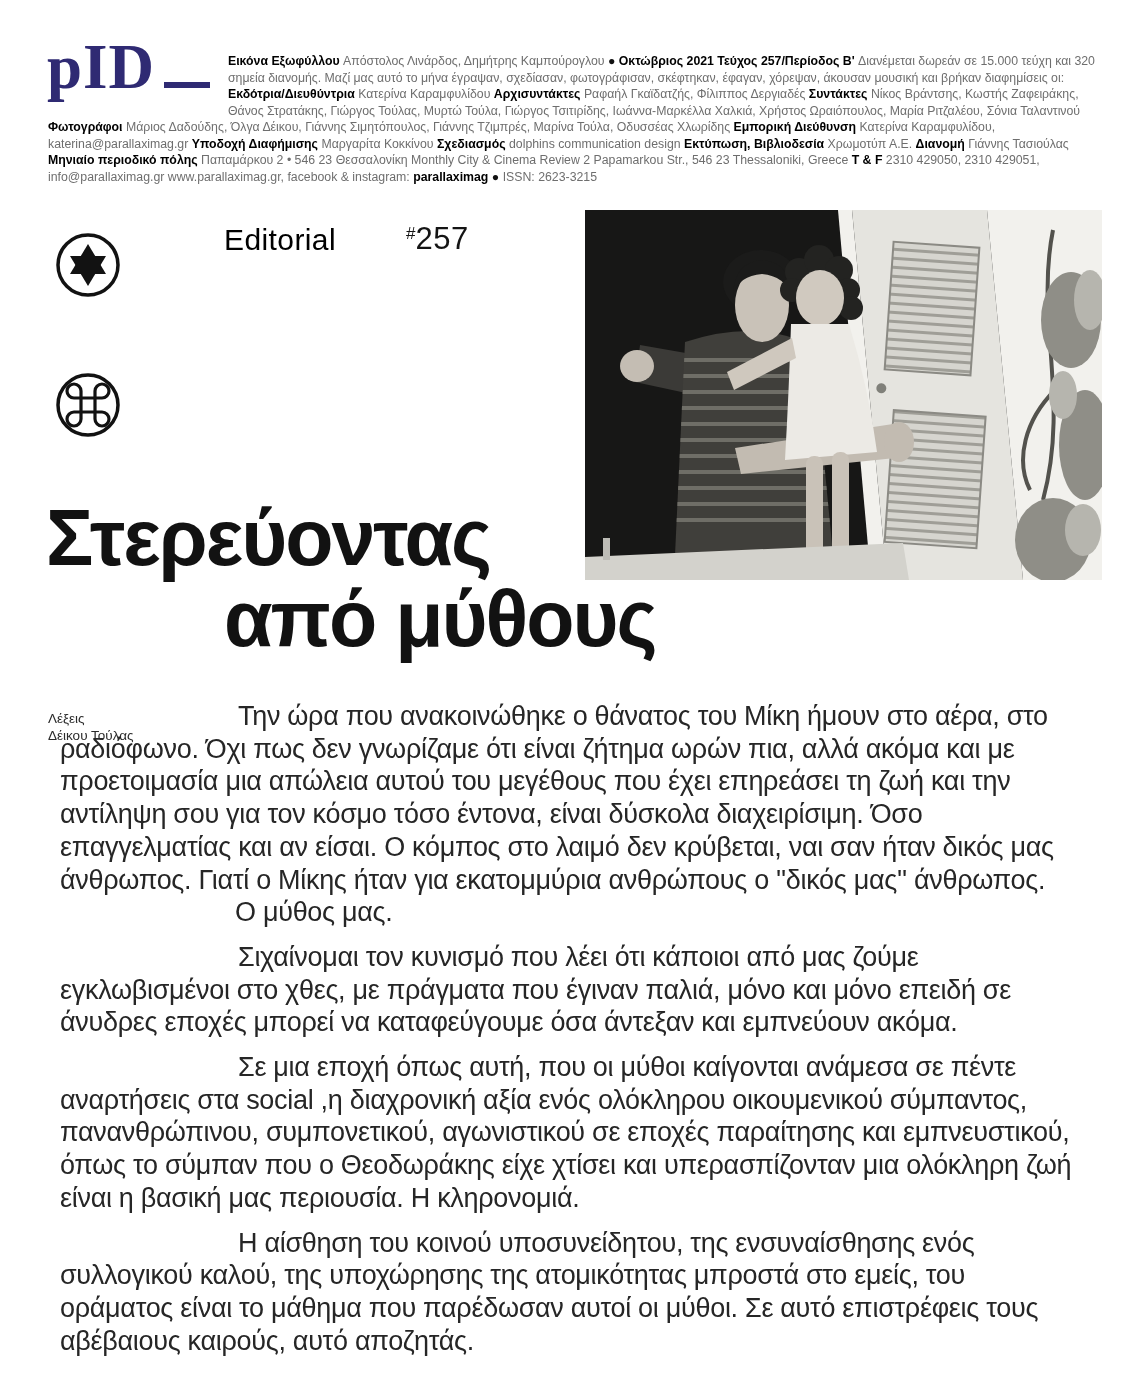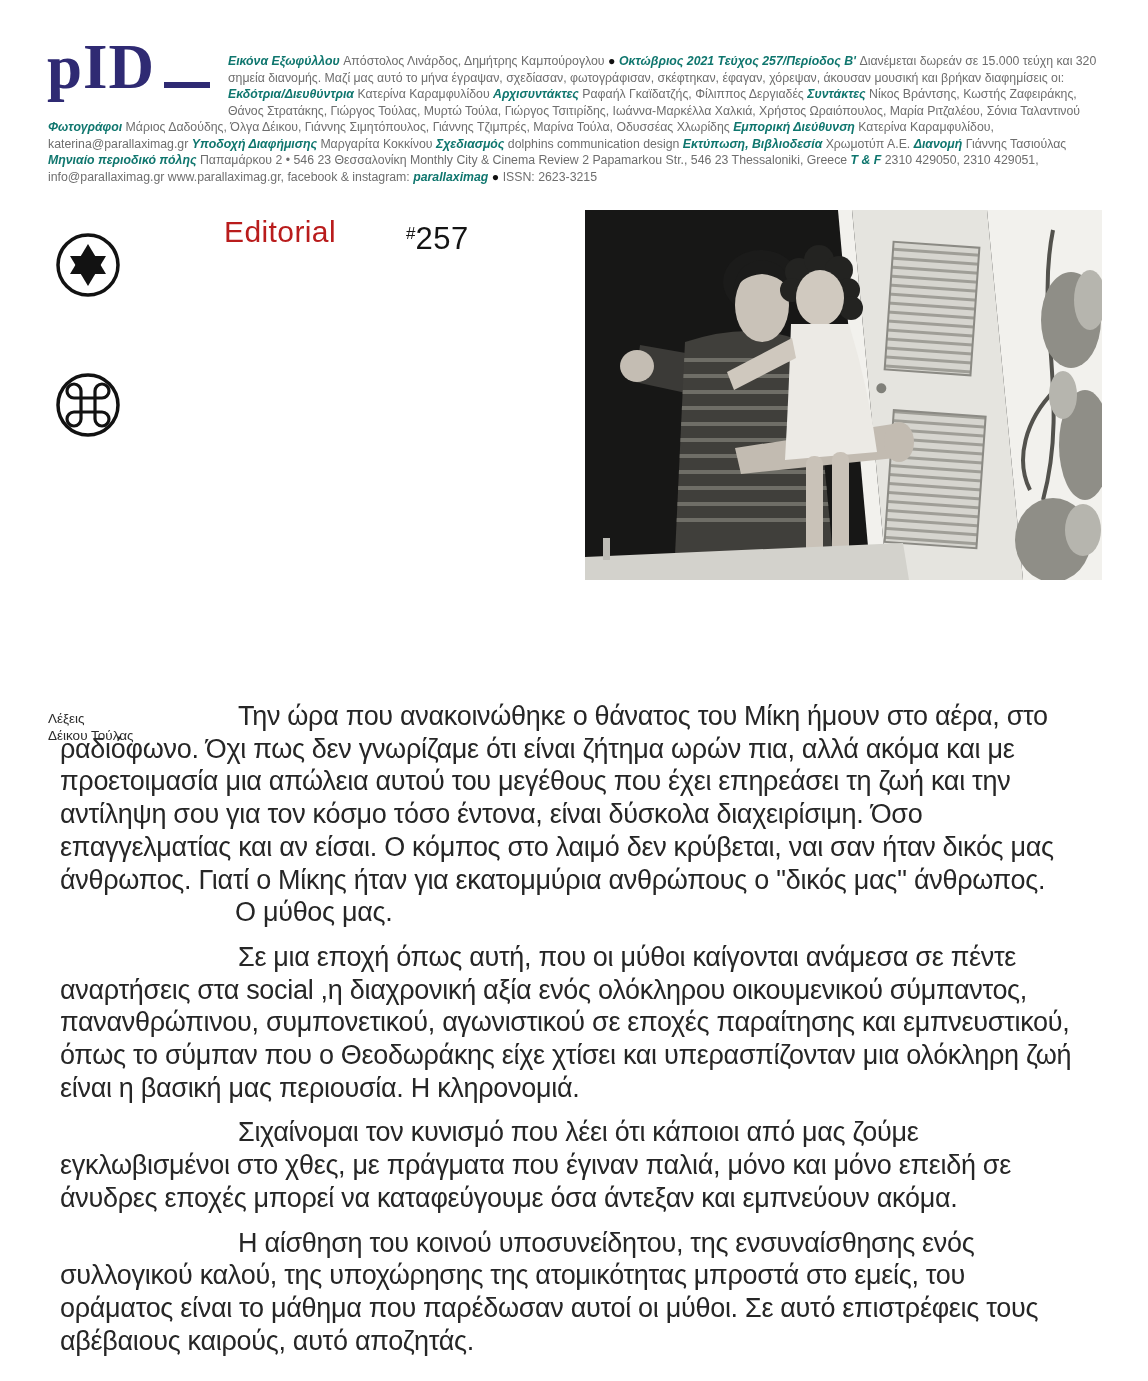--- a/index.html
+++ b/index.html
@@ -8,30 +8,30 @@
 
   
   .logo{position:absolute;left:47px;top:36px;font-family:"Liberation Serif",serif;
         font-weight:600;font-size:63px;line-height:1;color:#2f2a73;letter-spacing:1px;}
   .logo-dash{position:absolute;left:164px;top:82px;width:46px;height:6px;background:#2f2a73;}
 
   
   .masthead{position:absolute;left:48px;top:41px;width:1056px;font-size:12.3px;
             line-height:16.5px;color:#6e6e6e;}
   .mh-spacer{float:left;width:180px;height:50px;}
-  .masthead .b{font-weight:bold;color:#0f766e;font-style:italic;}
+  .masthead .b{font-weight:bold;color:#000000;}
   .masthead .k{color:#111;}
 
   
   .icon-circle{position:absolute;width:66px;height:66px;}
   .icon-star{left:55px;top:232px;}
   .icon-cmd{left:55px;top:372px;}
 
   
-  .section-label{position:absolute;left:224px;top:215px;font-size:30px;color:#b91c1c;
+  .section-label{position:absolute;left:224px;top:223px;font-size:30px;color:#000000;
                  letter-spacing:.4px;}
   .issue{position:absolute;left:406px;top:221px;color:#141414;}
   .issue .hash{font-size:17px;position:relative;top:-10px;}
   .issue .num{font-size:31px;letter-spacing:.5px;margin-top:40px;}
 
   
   .photo{position:absolute;left:585px;top:210px;width:517px;height:370px;display:block;}
 
   
   .headline{position:absolute;left:46px;top:497px;font-size:79px;font-weight:bold;
@@ -150,26 +150,30 @@
 
     <rect x="221" y="246" width="17" height="112" rx="8" fill="#c9c2b8"></rect>
     <rect x="247" y="242" width="17" height="106" rx="8" fill="#c9c2b8"></rect>
     <ellipse cx="230" cy="361" rx="11" ry="7" fill="#efefea"></ellipse>
     <ellipse cx="256" cy="352" rx="11" ry="7" fill="#efefea"></ellipse>
 
     <polygon points="0,347 318,333 324,370 0,370" fill="#d3d2cc"></polygon>
     <rect x="18" y="328" width="7" height="22" fill="#bdbcb6"></rect>
   </svg>
 
+  <div class="headline">
+    <div class="l1">Στερεύοντας</div>
+    <div class="l2">από μύθους</div>
+  </div>
 
   <div class="byline">
     <div>Λέξεις</div>
     <div>Δέικου Τούλας</div>
   </div>
 
   <div class="article">
       <p class="para">Την ώρα που ανακοινώθηκε ο θάνατος του Μίκη ήμουν στο αέρα, στο ραδιόφωνο. Όχι πως δεν γνωρίζαμε ότι είναι ζήτημα ωρών πια, αλλά ακόμα και με προετοιμασία μια απώλεια αυτού του μεγέθους που έχει επηρεάσει τη ζωή και την αντίληψη σου για τον κόσμο τόσο έντονα, είναι δύσκολα διαχειρίσιμη. Όσο επαγγελματίας και αν είσαι. Ο κόμπος στο λαιμό δεν κρύβεται, ναι σαν ήταν δικός μας άνθρωπος. Γιατί ο Μίκης ήταν για εκατομμύρια ανθρώπους ο ''δικός μας'' άνθρωπος.<span class="gap" style="width: 175px;"></span>Ο μύθος μας.</p>
+      <p class="para">Σιχαίνομαι τον κυνισμό που λέει ότι κάποιοι από μας ζούμε εγκλωβισμένοι στο χθες, με πράγματα που έγιναν παλιά, μόνο και μόνο επειδή σε άνυδρες εποχές μπορεί να καταφεύγουμε όσα άντεξαν και εμπνεύουν ακόμα.</p>
       <p class="para">Σε μια εποχή όπως αυτή, που οι μύθοι καίγονται ανάμεσα σε πέντε αναρτήσεις στα social ,η διαχρονική αξία ενός ολόκληρου οικουμενικού σύμπαντος, πανανθρώπινου, συμπονετικού, αγωνιστικού σε εποχές παραίτησης και εμπνευστικού, όπως το σύμπαν που ο Θεοδωράκης είχε χτίσει και υπερασπίζονταν μια ολόκληρη ζωή είναι η βασική μας περιουσία. Η κληρονομιά.</p>
-      <p class="para">Σιχαίνομαι τον κυνισμό που λέει ότι κάποιοι από μας ζούμε εγκλωβισμένοι στο χθες, με πράγματα που έγιναν παλιά, μόνο και μόνο επειδή σε άνυδρες εποχές μπορεί να καταφεύγουμε όσα άντεξαν και εμπνεύουν ακόμα.</p>
       <p class="para">Η αίσθηση του κοινού υποσυνείδητου, της ενσυναίσθησης ενός συλλογικού καλού, της υποχώρησης της ατομικότητας μπροστά στο εμείς, του οράματος είναι το μάθημα που παρέδωσαν αυτοί οι μύθοι. Σε αυτό επιστρέφεις τους αβέβαιους καιρούς, αυτό αποζητάς.</p>
     </div>
 
 </div>
 
 </body></html>

